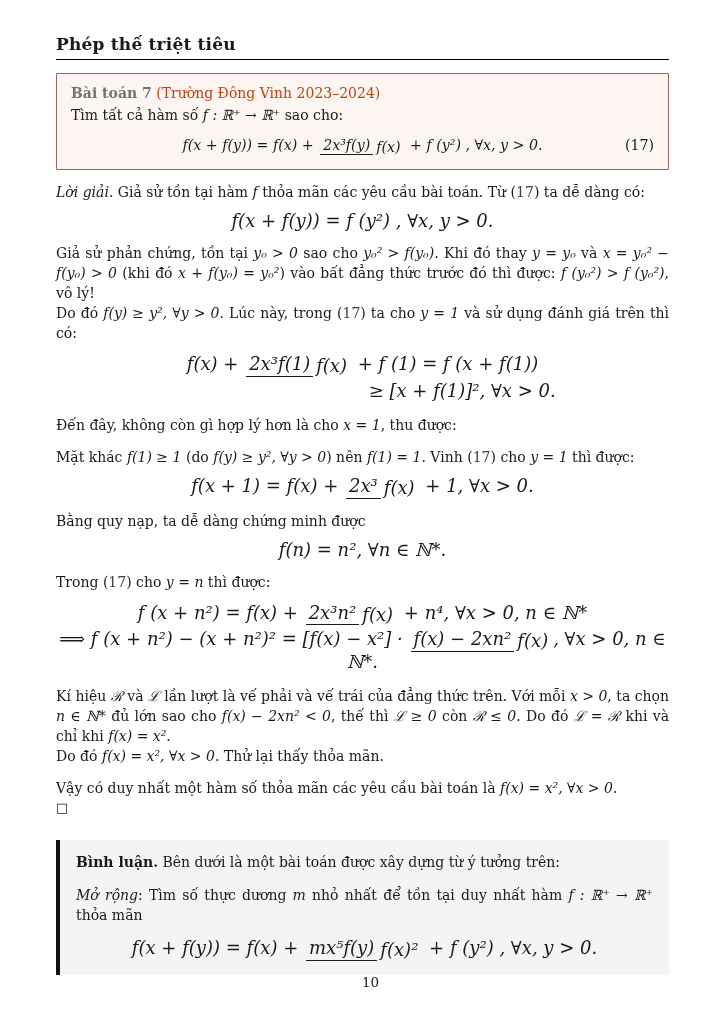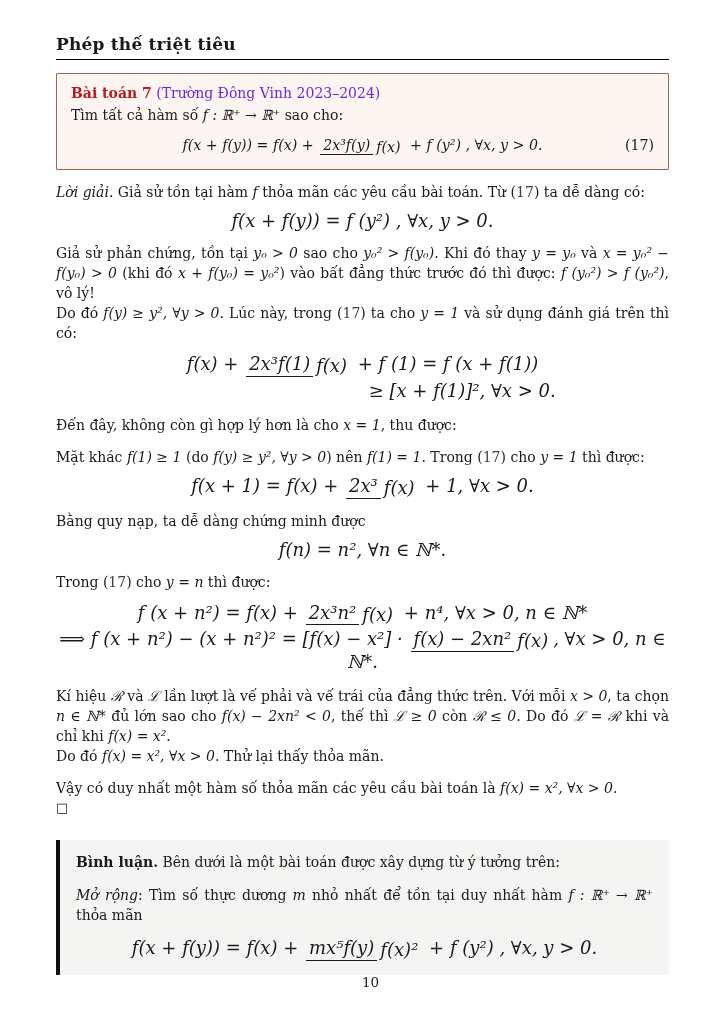--- a/index.html
+++ b/index.html
@@ -12,22 +12,22 @@
 
   
   .hdr-title{font-weight:bold;font-size:17px;letter-spacing:.2px;}
   .hdr-rule{border:0;border-top:1.6px solid #000;margin:5px 0 0 0;}
 
   
   .problem-box{
     margin-top:13px;border:1.4px solid #9e6257;background:#fdf5f2;
     padding:9px 14px 10px 14px;border-radius:1px;
   }
-  .pb-title{font-weight:bold;color:#b91c1c;}
-  .pb-source{color:#6d28d9;}
+  .pb-title{font-weight:bold;color:#737373;}
+  .pb-source{color:#c2410c;}
   .pb-statement{margin-top:3px;}
 
   
   .para{margin:12px 0 0 0;text-align:justify;}
   .it{font-style:italic;}
   .bf{font-weight:bold;}
   .mi{font-style:italic;}
   .ref{color:#404040;cursor:pointer;}
 
   
@@ -96,21 +96,21 @@
     <div class="eq-line"><span class="mi">f(x) + </span><span class="frac">
           <span class="num">2x³f(1)</span>
           <span class="den">f(x)</span>
         </span><span class="mi"> + f (1) = f (x + f(1))</span></div>
     <div class="eq-line shifted"><span class="mi">≥ [x + f(1)]²,  ∀x &gt; 0.</span></div>
   </div>
 
   <div class="para"><span class="tx">Đến đây, không còn gì hợp lý hơn là cho </span><span class="mi">x = 1</span><span class="tx">, thu được:</span></div>
 
 
-  <div class="para"><span class="tx">Mặt khác </span><span class="mi">f(1) ≥ 1</span><span class="tx"> (do </span><span class="mi">f(y) ≥ y², ∀y &gt; 0</span><span class="tx">) nên </span><span class="mi">f(1) = 1</span><span class="tx">. Trong (</span><span class="ref">17</span><span class="tx">) cho </span><span class="mi">y = 1</span><span class="tx"> thì được:</span></div>
+  <div class="para"><span class="tx">Mặt khác </span><span class="mi">f(1) ≥ 1</span><span class="tx"> (do </span><span class="mi">f(y) ≥ y², ∀y &gt; 0</span><span class="tx">) nên </span><span class="mi">f(1) = 1</span><span class="tx">. Vinh (</span><span class="ref">17</span><span class="tx">) cho </span><span class="mi">y = 1</span><span class="tx"> thì được:</span></div>
 
   <div class="disp"><span class="mi">f(x + 1) = f(x) + </span><span class="frac">
         <span class="num">2x³</span>
         <span class="den">f(x)</span>
       </span><span class="mi"> + 1,  ∀x &gt; 0.</span></div>
 
   <div class="para"><span class="tx">Bằng quy nạp, ta dễ dàng chứng minh được</span></div>
 
   <div class="disp"><span class="mi">f(n) = n²,  ∀n ∈ ℕ*.</span></div>
 

